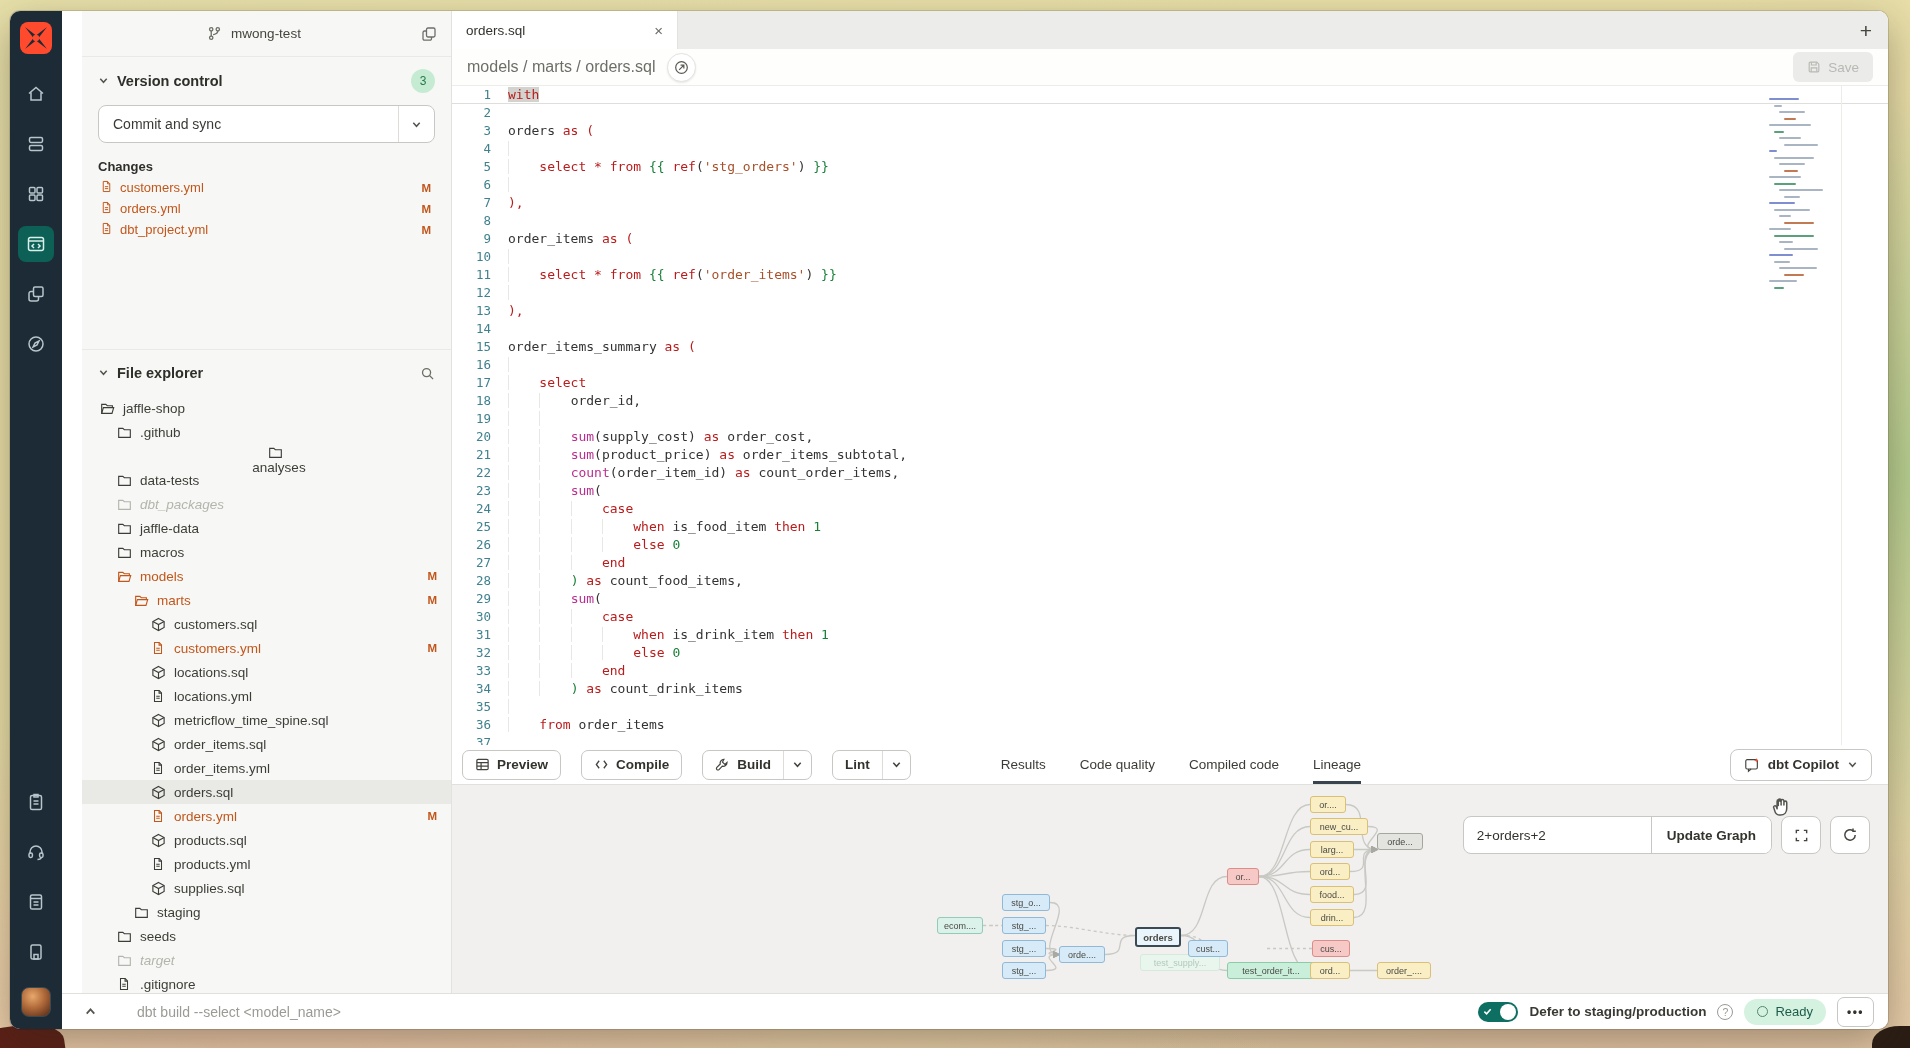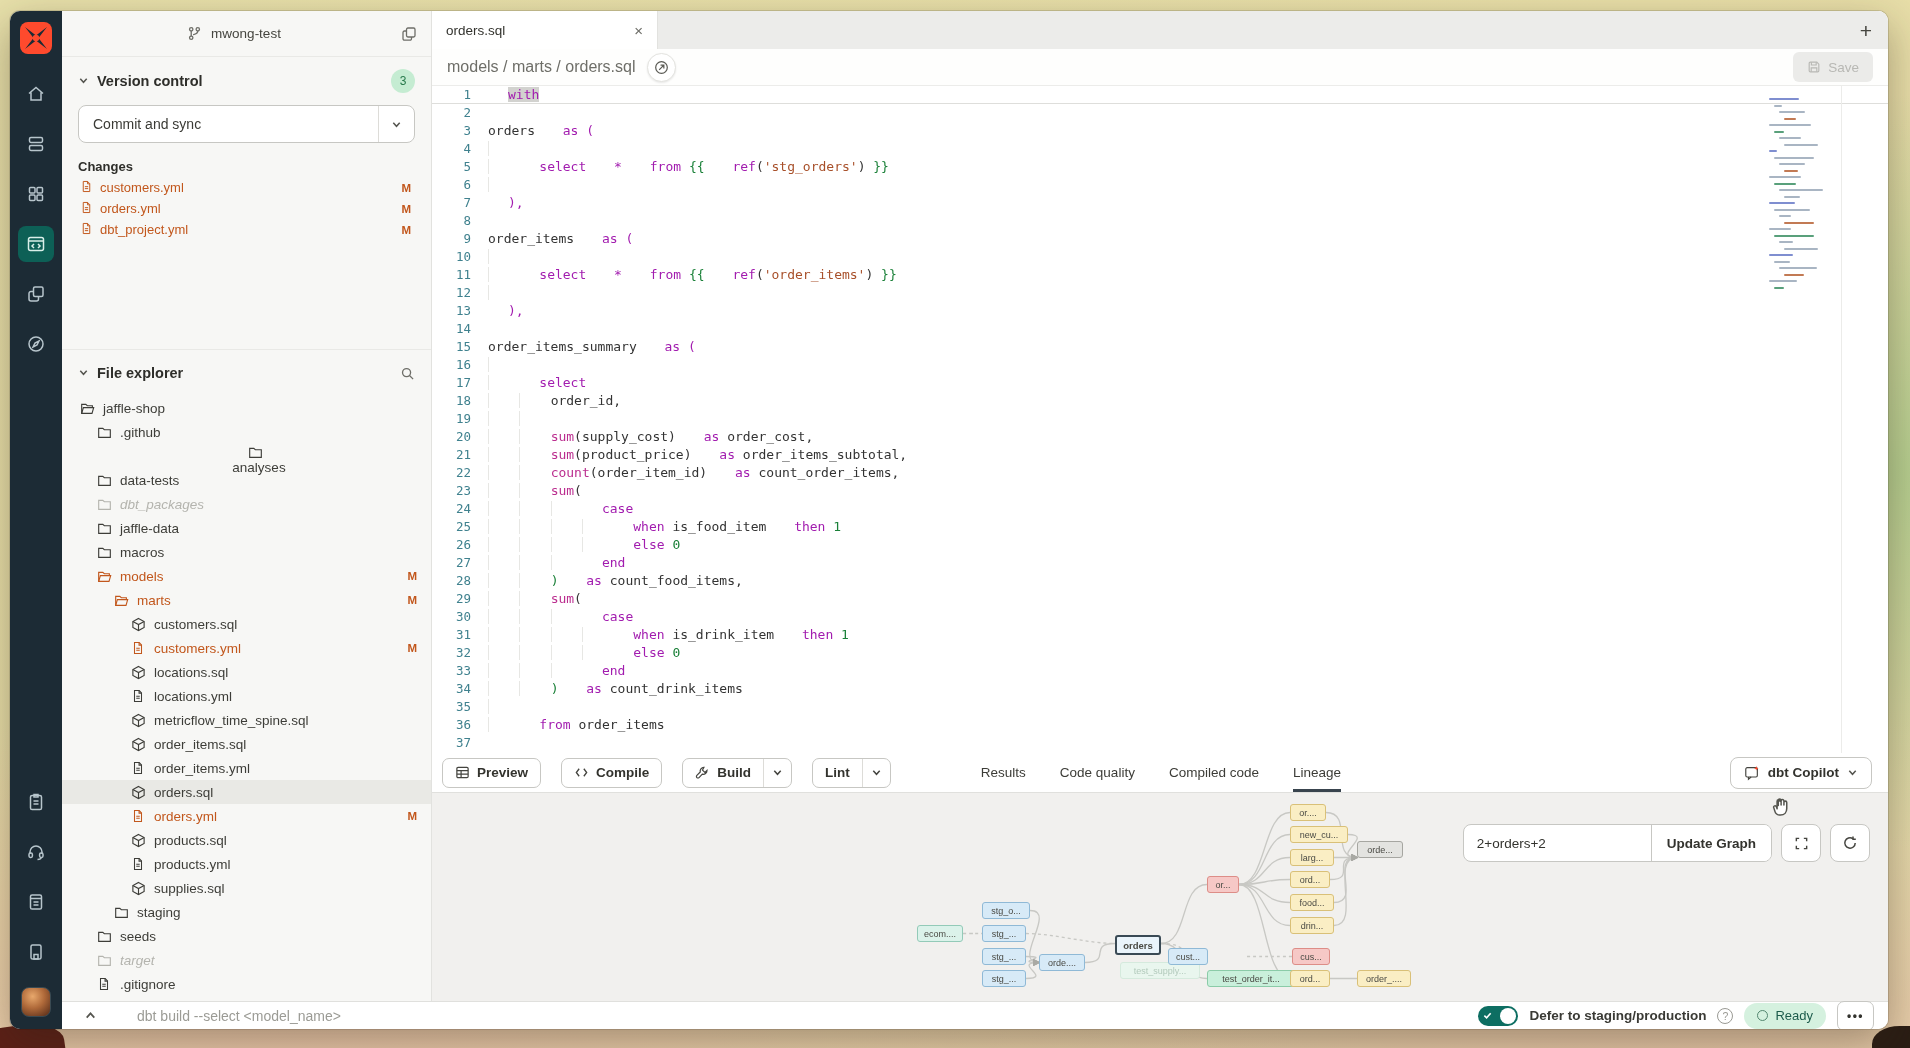--- a/index.html
+++ b/index.html
@@ -59,39 +59,39 @@
   .fe-header { display:flex; align-items:center; gap:8px; padding:6px 16px; height:30px; color:#55554f; }
   .tree { margin-top:8px; }
   .tree-row { display:flex; align-items:center; height:24px; font-size:13.5px; color:#3d3d38; padding-right:10px; cursor:default; }
   .tree-row .t-icon { width:16px; height:16px; margin-right:7px; flex:none; display:flex; align-items:center; }
   .tree-row.muted { color:#b4b4ae; font-style:italic; }
   .tree-row.orange { color:#c2571c; }
   .tree-row.selected { background:#e9e9e5; }
 
   
   .content { flex:1; min-width:0; display:flex; flex-direction:column; }
-  .body-row { flex:1; min-height:0; display:flex; }
+  .body-row { flex:1; min-height:0; display:flex;padding-left:20px; }
   .main { flex:1; min-width:0; display:flex; flex-direction:column; background:#fff; }
 
   .tabbar { height:38px; flex:none; background:#ececea; display:flex; align-items:stretch; }
   .tab { width:226px; background:#fff; display:flex; align-items:center; padding:0 14px; font-size:13.5px; color:#33332e; border-right:1px solid #e2e2df; }
   .tab-close { margin-left:auto; color:#6b6b65; font-size:15px; }
   .newtab-btn { margin-left:auto; align-self:center; margin-right:16px; color:#45453f; font-size:21px; line-height:1; }
 
   .breadbar { height:37px; flex:none; display:flex; align-items:center; gap:11px; padding:0 15px; background:#fefefd; border-bottom:1px solid #ececea; }
   .crumb { font-size:16px; color:#6e6e68; }
   .lineage-circle-btn { width:29px; height:29px; border-radius:50%; border:1px solid #e3e3df; background:#fff; box-shadow:0 1px 2px rgba(0,0,0,.09); display:flex; align-items:center; justify-content:center; color:#5a5a54; }
   .save-btn { margin-left:auto; height:30px; border-radius:6px; background:#ebebe9; color:#b8b8b4; display:flex; align-items:center; gap:7px; padding:0 14px; font-size:13.5px; }
 
   .editor { flex:1; min-height:0; position:relative; overflow:hidden; font-family:"DejaVu Sans Mono", monospace; font-size:13px; }
   .cl { display:flex; height:18px; line-height:18px; white-space:pre; }
   .cl.cur { border-bottom:1px solid #dededb; }
   .ln { width:56px; flex:none; text-align:right; padding-right:17px; color:#3f818e; font-size:12.5px; }
   .lt { color:#333; }
-  .tok-k { color:#a21caf;margin-left:20px; }
+  .tok-k { color:#b91c1c; }
   .tok-f { color:#bb2e8f; }
   .tok-s { color:#a8502a; }
   .tok-j { color:#1a8038; }
   .tok-n { color:#1a8038; }
   .tok-g { box-shadow:inset 1px 0 0 #e7e7e4; }
   .tok-sel { background:#d2d2cf; }
   .editor-vline { position:absolute; top:0; bottom:0; right:46px; border-left:1px solid #ececea; }
   .minimap { position:absolute; top:12px; right:57px; width:62px; }
   .mm-row { border-radius:1px; }
 
@@ -116,21 +116,21 @@
   .nc-teal  { background:#dbf2ea; border-color:#93cab8; }
   .nc-gray  { background:#e3e3e0; border-color:#a6a6a1; }
   .nc-main  { background:#eaf4fb; border-color:#3a4a55; border-width:2px; height:20px; font-weight:bold; font-size:9.5px; }
   .nc-ghost { background:#e9f6ee; border-color:#d5eadd; color:#b3cabc; }
   .lg-controls { position:absolute; top:31px; right:18px; display:flex; gap:9px; }
   .lg-group { display:flex; height:38px; border:1px solid #c7c7c3; border-radius:8px; background:#fff; overflow:hidden; }
   .lg-input { width:187px; border:none; outline:none; padding:0 13px; font-size:13.5px; color:#33332e; font-family:"Liberation Sans",sans-serif; background:transparent; }
   .lg-update { border-left:1px solid #c7c7c3; padding:0 15px; display:flex; align-items:center; font-size:13.5px; font-weight:600; color:#33332e; background:#fff; }
   .sq-btn { width:40px; height:38px; border:1px solid #c7c7c3; border-radius:8px; background:#fff; display:flex; align-items:center; justify-content:center; color:#44443f; }
 
-  .statusbar { height:28px; flex:none; border-top:1px solid #e0e0dd; background:#fff; display:flex; align-items:center; padding:0 14px; gap:12px; }
+  .statusbar { height:36px; flex:none; border-top:1px solid #e0e0dd; background:#fff; display:flex; align-items:center; padding:0 14px; gap:12px; }
   .collapse-btn { margin-left:8px; color:#55554f; display:flex; }
   .cmd-text { margin-left:28px; font-size:14px; color:#9b9b95; }
   .sb-right { margin-left:auto; display:flex; align-items:center; gap:11px; }
   .toggle { width:40px; height:20px; border-radius:10px; background:#0d6e62; position:relative; }
   .toggle .knob { position:absolute; right:2px; top:2px; width:16px; height:16px; border-radius:50%; background:#fff; }
   .toggle svg { position:absolute; left:5px; top:5px; }
   .defer-label { font-size:13.5px; color:#3a3a35; font-weight:600; }
   .help-circle { width:16px; height:16px; border-radius:50%; border:1.3px solid #9a9a94; color:#9a9a94; font-size:10.5px; display:flex; align-items:center; justify-content:center; }
   .ready-pill { height:26px; border-radius:13px; background:#d5f1df; color:#1d5c4c; display:flex; align-items:center; gap:7px; padding:0 13px; font-size:13px; }
   .ready-dot { width:11px; height:11px; border-radius:50%; border:1.6px solid #53876f; }

